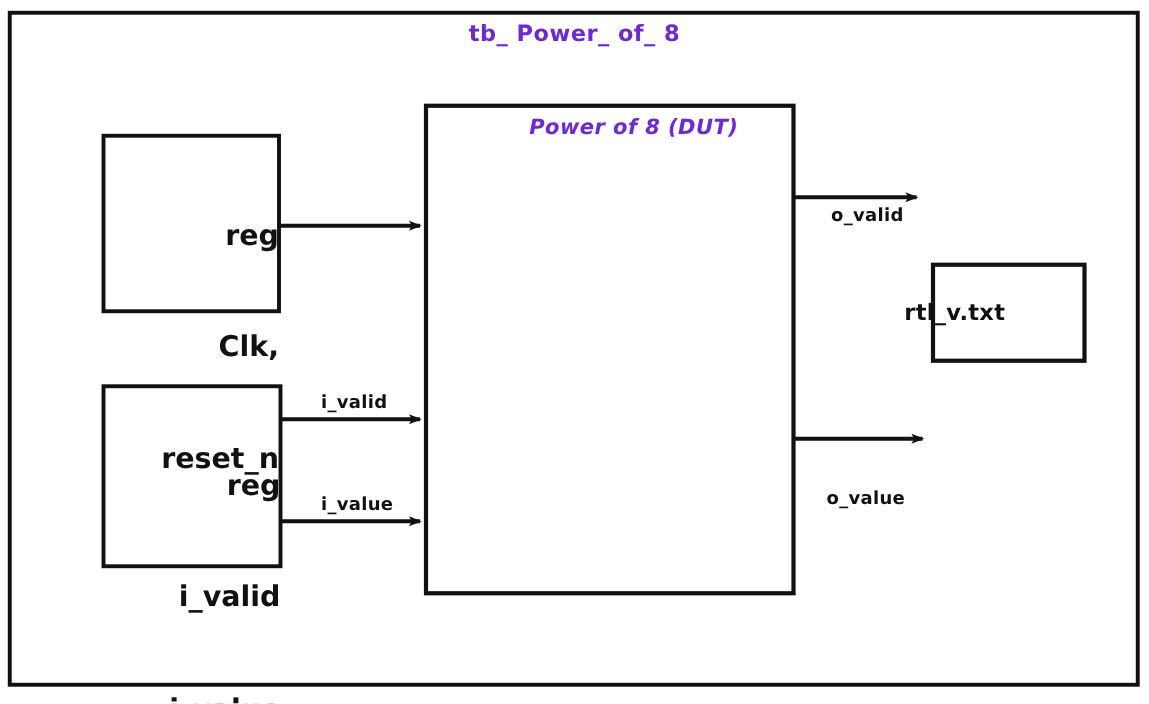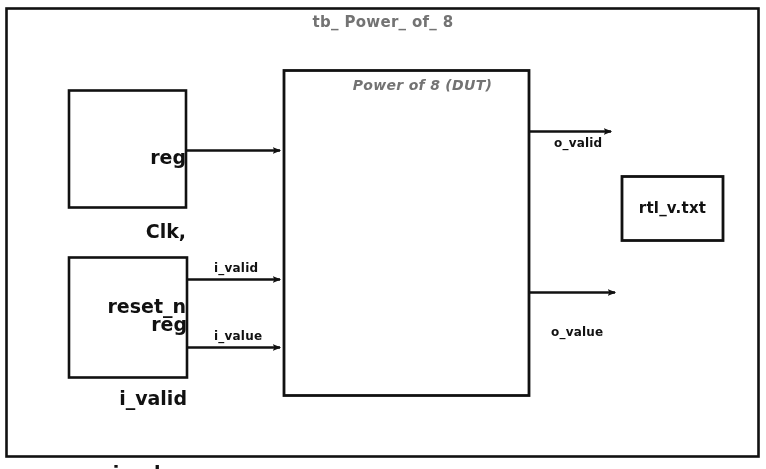--- a/index.html
+++ b/index.html
@@ -25,21 +25,21 @@
     height: 469px;
   }
   .lbl {
     position: absolute;
     white-space: nowrap;
     font-family: "DejaVu Sans", sans-serif;
     color: #111111;
     font-weight: 700;
   }
   .lbl.red {
-    color: #737373;
+    color: #6d28d9;
   }
   .box-text {
     position: absolute;
     text-align: center;
     font-family: "DejaVu Sans", sans-serif;
     color: #111111;
     font-weight: 700;
     line-height: 1.30;
     white-space: pre;
   }
@@ -106,21 +106,21 @@
     <div>Clk,</div>
     <div>reset_n</div>
   </div>
 
   <div class="box-text reg-text" style="left:69px; top:263px; width:118px;">
     <div>reg</div>
     <div>i_valid</div>
     <div>i_value</div>
   </div>
 
-  <div class="box-text file-text" style="left:622px; top:199px; width:101px; text-align:center;">rtl_v.txt</div>
+  <div class="box-text file-text" style="left:586px; top:199px; width:101px; text-align:center;">rtl_v.txt</div>
 
   <div class="lbl wire-lbl" style="left:214px; top:261px;">i_valid</div>
 
   <div class="lbl wire-lbl" style="left:214px; top:329px;">i_value</div>
 
   <div class="lbl wire-lbl" style="left:554px; top:136px;">o_valid</div>
 
   <div class="lbl wire-lbl" style="left:551px; top:297px;margin-top:28px;">o_value</div>
 
 </div>

